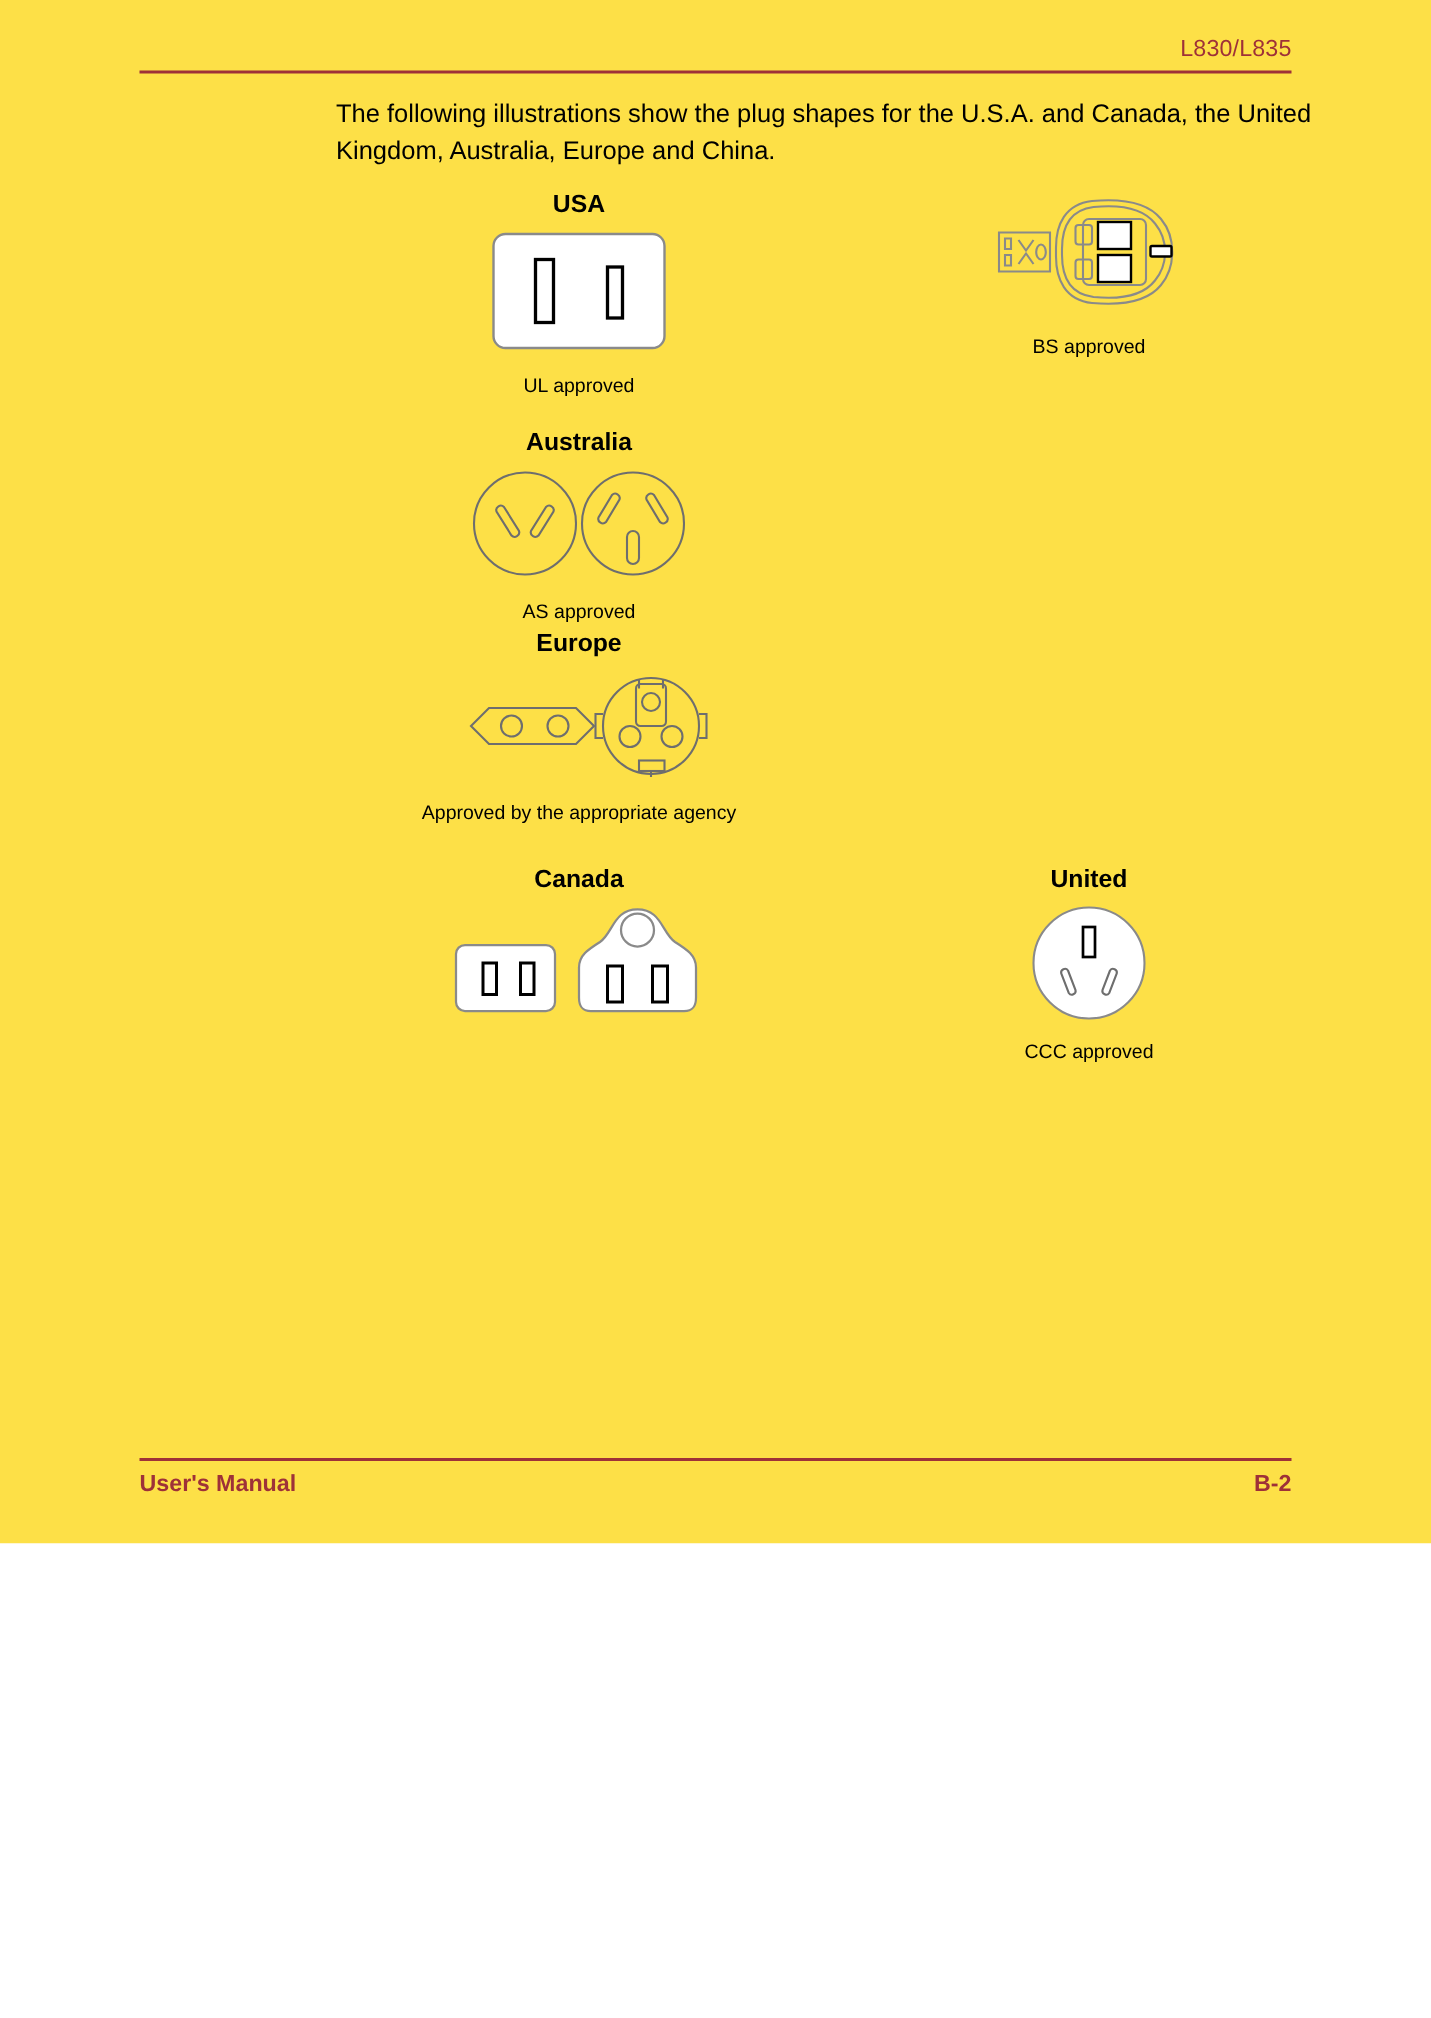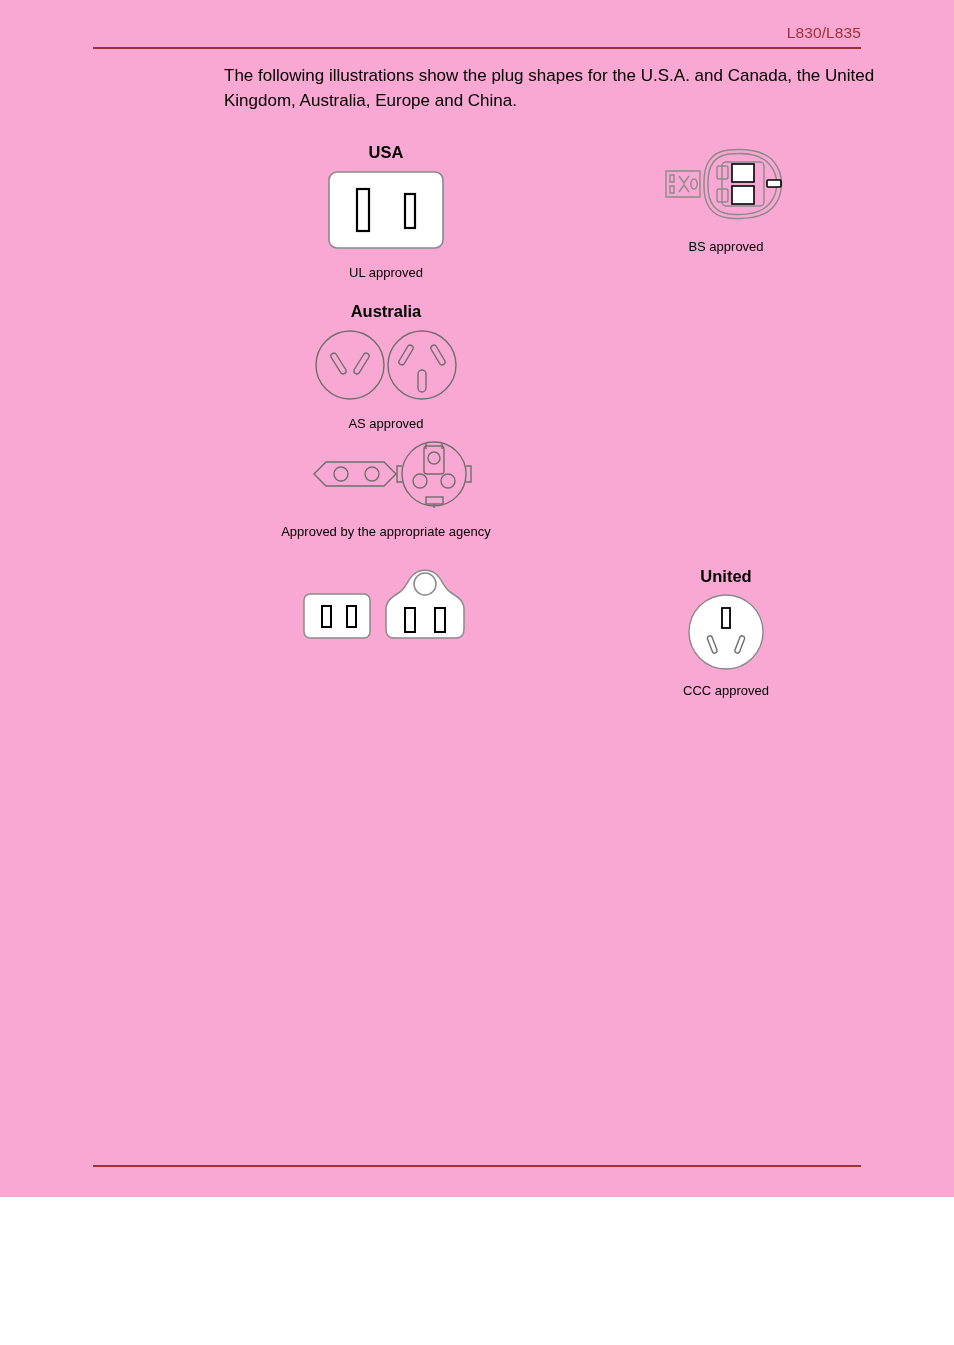--- a/index.html
+++ b/index.html
@@ -3,22 +3,22 @@
 <meta charset="utf-8">
 <style>
   html, body {
     margin: 0;
     padding: 0;
     background: #ffffff;
   }
   .page {
     position: relative;
     width: 954px;
-    height: 1197px;
-    background: #f9a8d4;
+    height: 1029px;
+    background: #fde047;
     font-family: "Liberation Sans", sans-serif;
     color: #000000;
     overflow: hidden;
   }
 
   
   .header {
     position: absolute;
     left: 93px;
     top: 24px;
@@ -47,21 +47,20 @@
     font-size: 17px;
     line-height: 25px;
     color: #000000;
   }
 
   .plug-grid {
     position: absolute;
     left: 216px;
     top: 126px;
     width: 680px;
-    margin-top: 16px;
   }
   .plug-row {
     display: flex;
     width: 100%;
   }
   .plug-cell {
     width: 340px;
     box-sizing: border-box;
     text-align: center;
   }
@@ -197,20 +196,21 @@
               <path d="M96 18 l-9 15 a3 3 0 0 0 5 3 l9 -15 a3 3 0 0 0 -5 -3 z"></path>
               <path d="M124 18 l9 15 a3 3 0 0 1 -5 3 l-9 -15 a3 3 0 0 1 5 -3 z"></path>
               <rect x="106" y="42" width="8" height="22" rx="4" ry="4"></rect>
             </g>
           </svg>
         </div>
         <div class="plug-caption">AS approved</div>
       </div>
 
       <div class="plug-cell">
+        <div class="plug-heading">Europe</div>
         <div class="plug-art">
           <svg width="172" height="74" viewBox="0 0 172 74">
             <g fill="none" stroke="#6e6e6e" stroke-width="1.4">
 
               <path d="M14 38 L26 26 H84 L96 38 L84 50 H26 Z"></path>
               <circle cx="41" cy="38" r="7"></circle>
               <circle cx="72" cy="38" r="7"></circle>
 
               <circle cx="134" cy="38" r="32"></circle>
               <path d="M102 30 h-5 v16 h5"></path>
@@ -226,20 +226,21 @@
           </svg>
         </div>
         <div class="plug-caption">Approved by the appropriate agency</div>
       </div>
 
     </div>
 
     <div class="plug-row row-can">
 
       <div class="plug-cell">
+        <div class="plug-heading">Canada</div>
         <div class="plug-art">
           <svg width="168" height="78" viewBox="0 0 168 78">
 
             <rect x="2" y="27" width="66" height="44" rx="6" ry="6" fill="#ffffff" stroke="#8a8a8a" stroke-width="1.5"></rect>
             <rect x="20" y="39" width="9" height="21" fill="#ffffff" stroke="#000000" stroke-width="2"></rect>
             <rect x="45" y="39" width="9" height="21" fill="#ffffff" stroke="#000000" stroke-width="2"></rect>
 
             <path d="M92 71 C86 71 84 68 84 62 L84 42
                      C84 34 90 30 98 25 C104 21 106 12 112 7
                      C118 2 128 2 134 7 C140 12 142 21 148 25
@@ -266,15 +267,19 @@
         </div>
         <div class="plug-caption">CCC approved</div>
       </div>
 
     </div>
 
   </div>
 
   <div class="footer">
     <div class="footer-rule"></div>
+    <div class="footer-line">
+      <span>User's Manual</span>
+      <span>B-2</span>
+    </div>
   </div>
 
 </div>
 
 </body></html>

